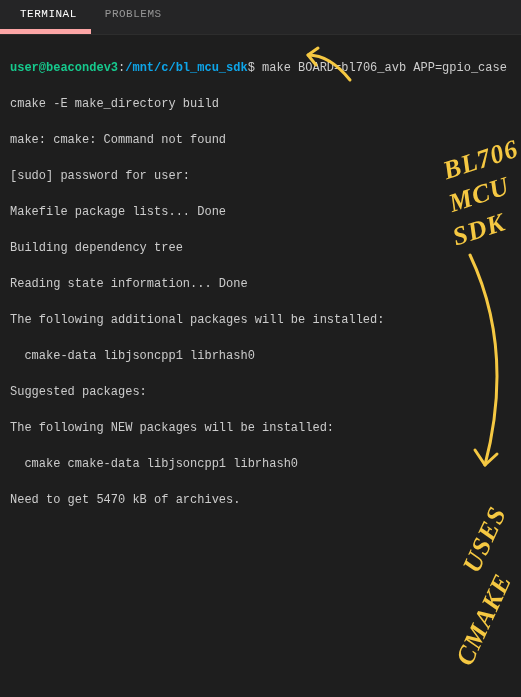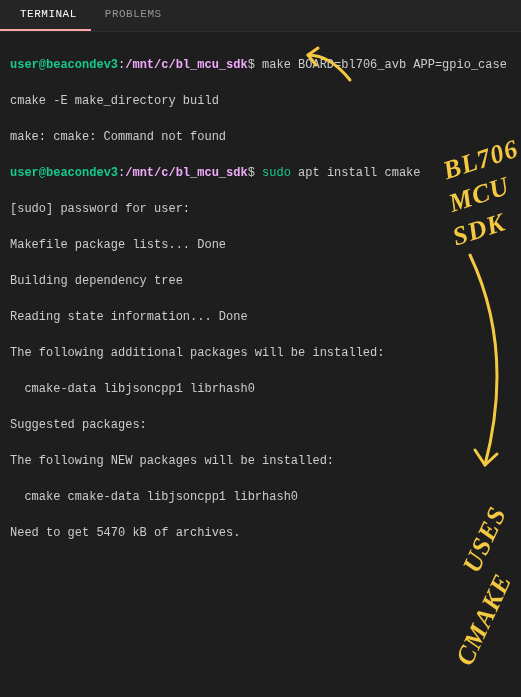--- a/index.html
+++ b/index.html
@@ -26,34 +26,34 @@
     }
     .tab {
       padding: 6px 14px;
       font-size: 11px;
       color: #969696;
       cursor: pointer;
       letter-spacing: 0.5px;
     }
     .tab.active {
       color: #ffffff;
-      border-bottom: 2px solid #fca5a5;
+      border-bottom: 5px solid #fca5a5;
       padding-left: 20px;
     }
     .terminal {
       padding: 6px 10px;
       white-space: pre-wrap;
       word-break: break-all;
     }
     .line {
       white-space: pre;
     }
     .user { color: #16c98d; font-weight: bold; }
     .host { color: #16c98d; font-weight: bold; }
-    .path { color: #f0abfc; font-weight: bold; }
+    .path { color: #0ea5e9; font-weight: bold; }
     .prompt { color: #cccccc; }
     .cmd { color: #cccccc; }
     .sudo { color: #16c98d; }
     .dim { color: #cccccc; }
     .annotations {
       position: absolute;
       top: 0;
       left: 0;
       width: 521px;
       height: 697px;
@@ -80,21 +80,20 @@
 
 <div class="tabs">
   <div class="tab active">TERMINAL</div>
   <div class="tab">PROBLEMS</div>
 </div>
 
 <div class="terminal">
 <div class="line"><span class="user">user</span><span class="user">@</span><span class="host">beacondev3</span><span class="prompt">:</span><span class="path">/mnt/c/bl_mcu_sdk</span><span class="prompt">$</span><span class="cmd"> make BOARD=bl706_avb APP=gpio_case</span></div>
 <div class="line dim">cmake -E make_directory build</div>
 <div class="line dim">make: cmake: Command not found</div>
-<div class="line"><span class="user">user</span><span class="user">@</span><span class="host">beacondev3</span><span class="prompt">:</span><span class="path">/mnt/c/bl_mcu_sdk</span><span class="prompt">$</span><span class="cmd"> </span><span class="sudo">sudo</span><span class="cmd"> apt install cmake</span></div>
 <div class="line dim">[sudo] password for user:</div>
 <div class="line dim">Makefile package lists... Done</div>
 <div class="line dim">Building dependency tree</div>
 <div class="line dim">Reading state information... Done</div>
 <div class="line dim">The following additional packages will be installed:</div>
 <div class="line dim">  cmake-data libjsoncpp1 librhash0</div>
 <div class="line dim">Suggested packages:</div>
 <div class="line dim">The following NEW packages will be installed:</div>
 <div class="line dim">  cmake cmake-data libjsoncpp1 librhash0</div>
 <div class="line dim">Need to get 5470 kB of archives.</div>

